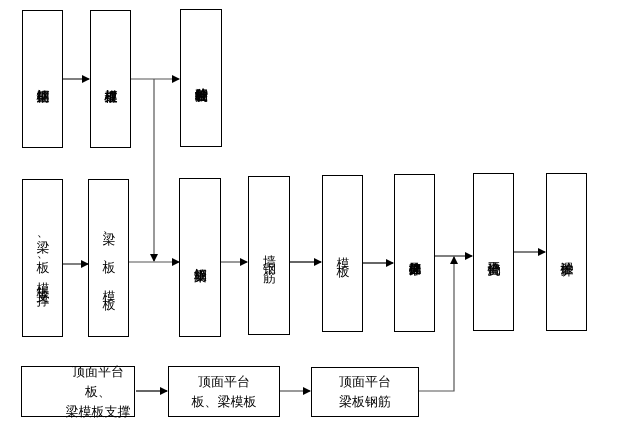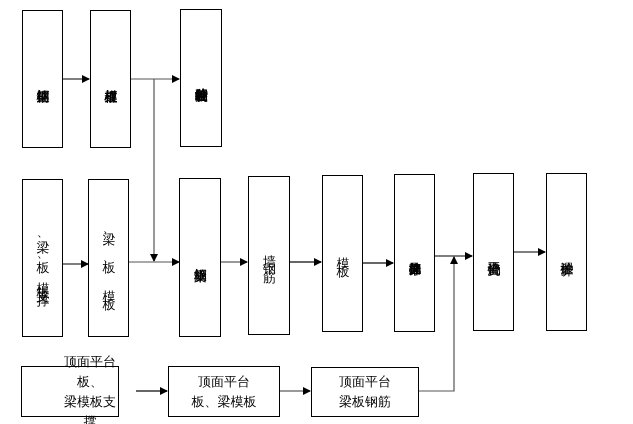--- a/index.html
+++ b/index.html
@@ -69,21 +69,21 @@
 <div class="box" style="left:394px;top:174px;width:41px;height:158px;">
   <span class="vtext" style="font-size:12px;line-height:13px;">框架柱部分砼穿叉浇捣</span>
 </div>
 <div class="box" style="left:473px;top:173px;width:41px;height:158px;">
   <span class="vtext">平台砼浇捣</span>
 </div>
 <div class="box" style="left:546px;top:173px;width:41px;height:158px;">
   <span class="vtext">砼湿养护</span>
 </div>
 
-<div class="box" style="left:21px;top:366px;width:98px;height:51px;padding-left:40px;">
+<div class="box" style="left:21px;top:366px;width:114px;height:51px;padding-left:40px;">
   <span class="htext">顶面平台板、
 梁模板支撑</span>
 </div>
 <div class="box" style="left:168px;top:366px;width:112px;height:51px;">
   <span class="htext">顶面平台
 板、梁模板</span>
 </div>
 <div class="box" style="left:311px;top:367px;width:108px;height:50px;">
   <span class="htext">顶面平台
 梁板钢筋</span>

